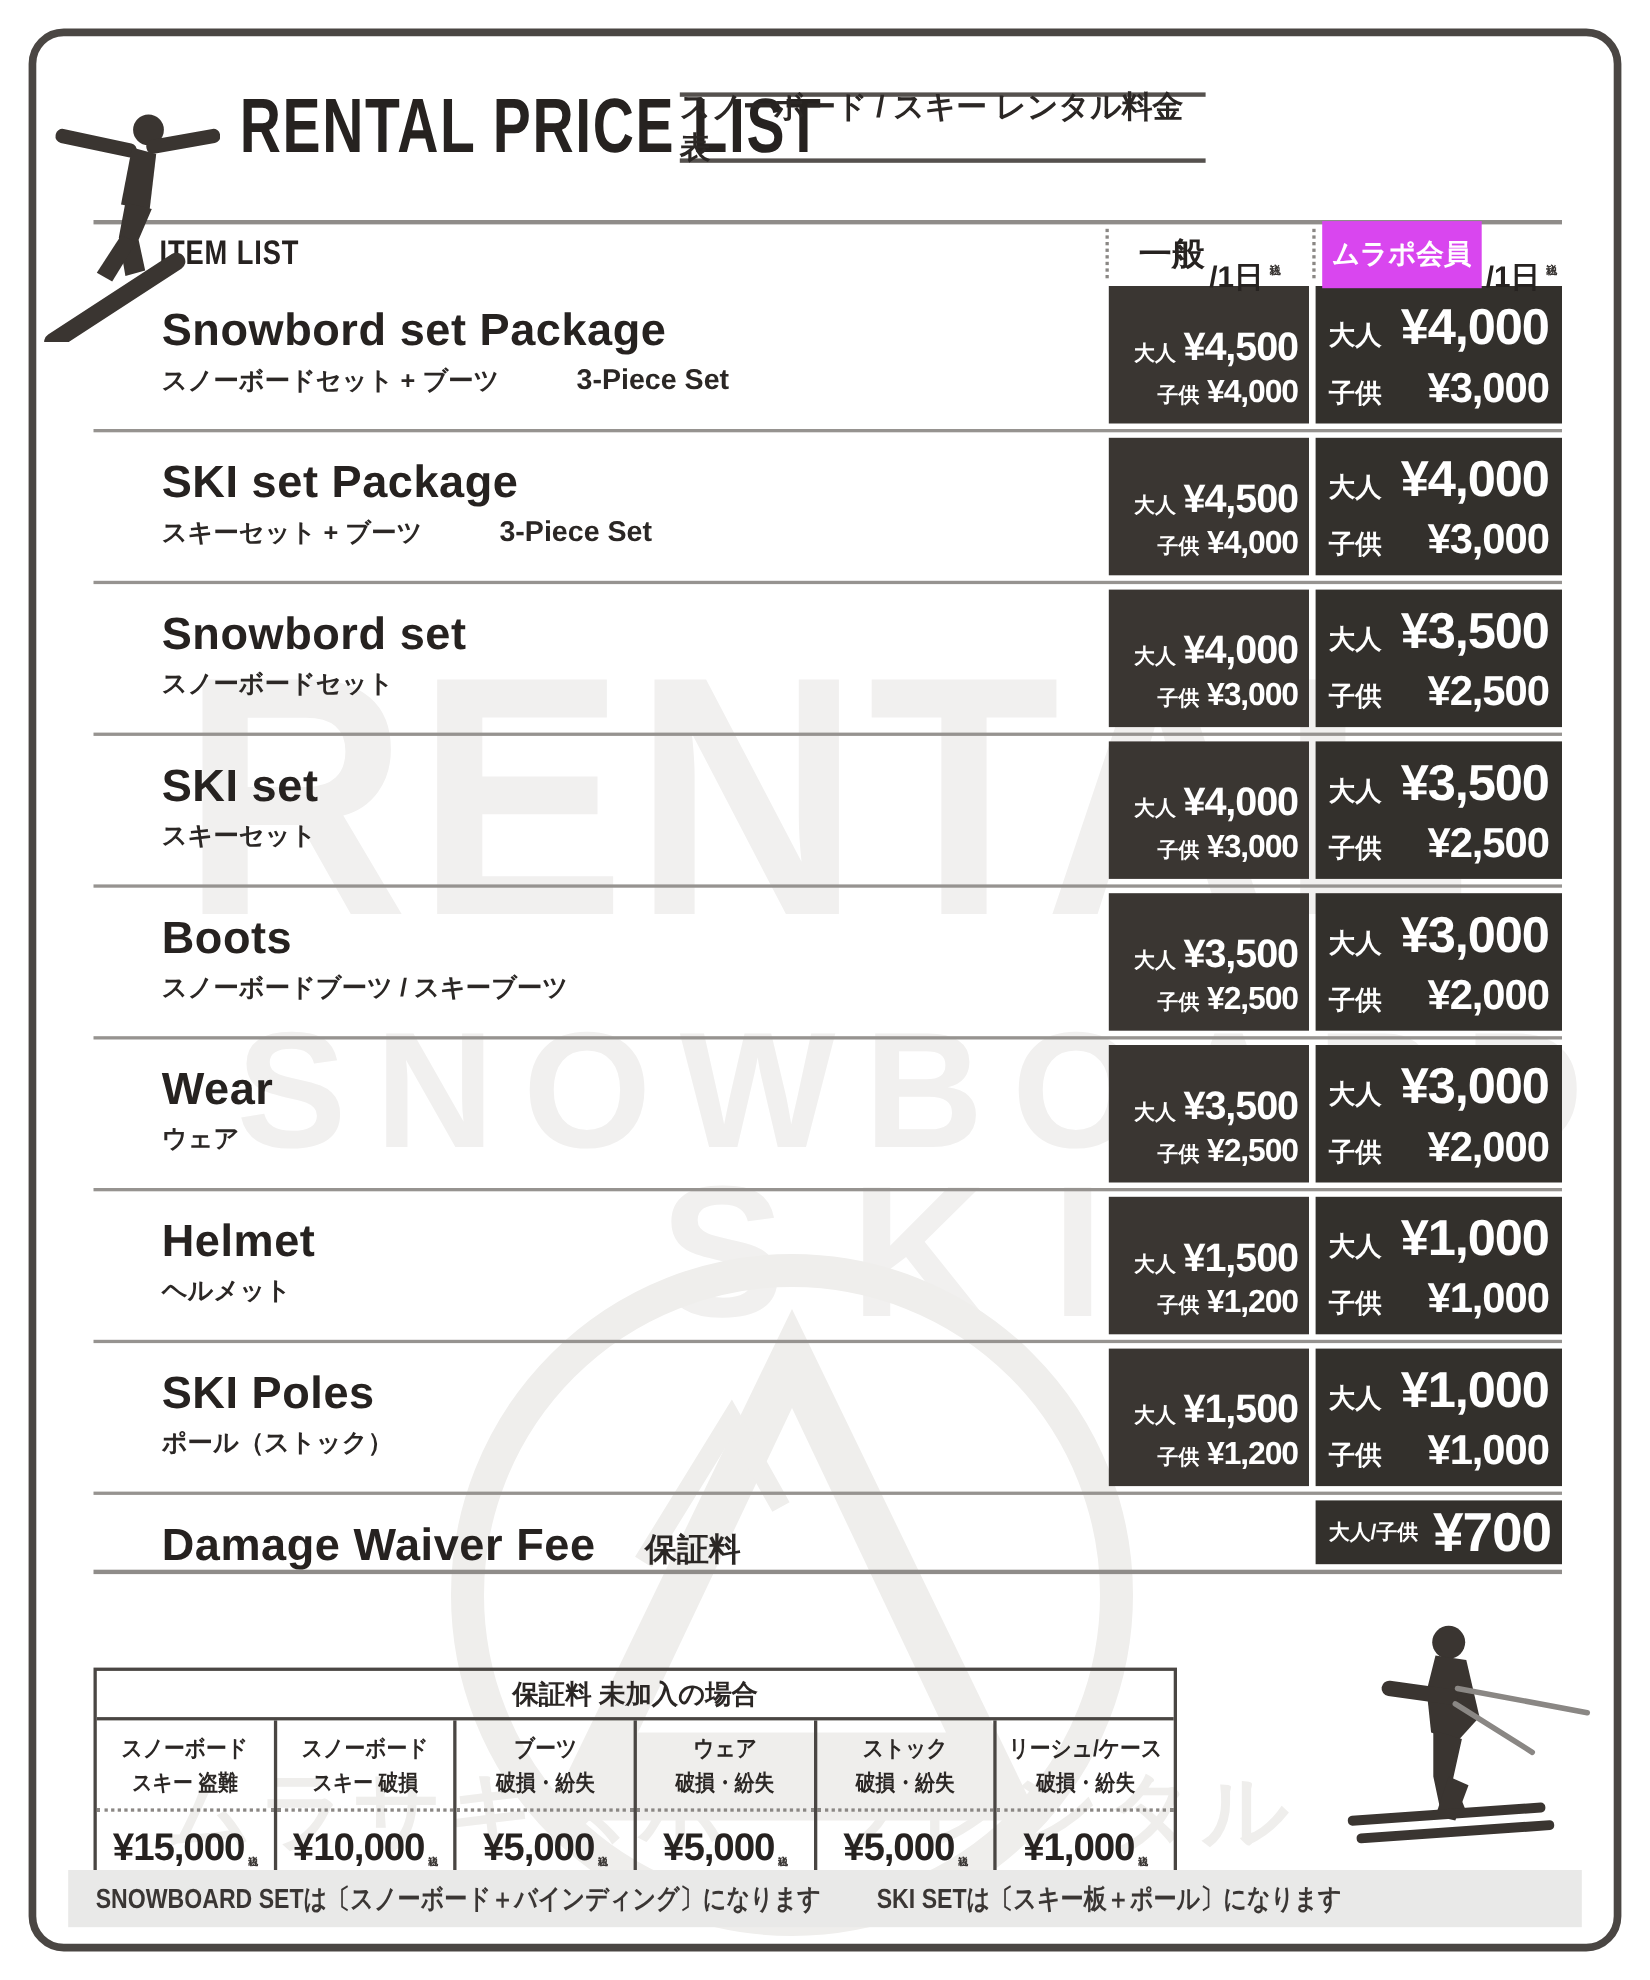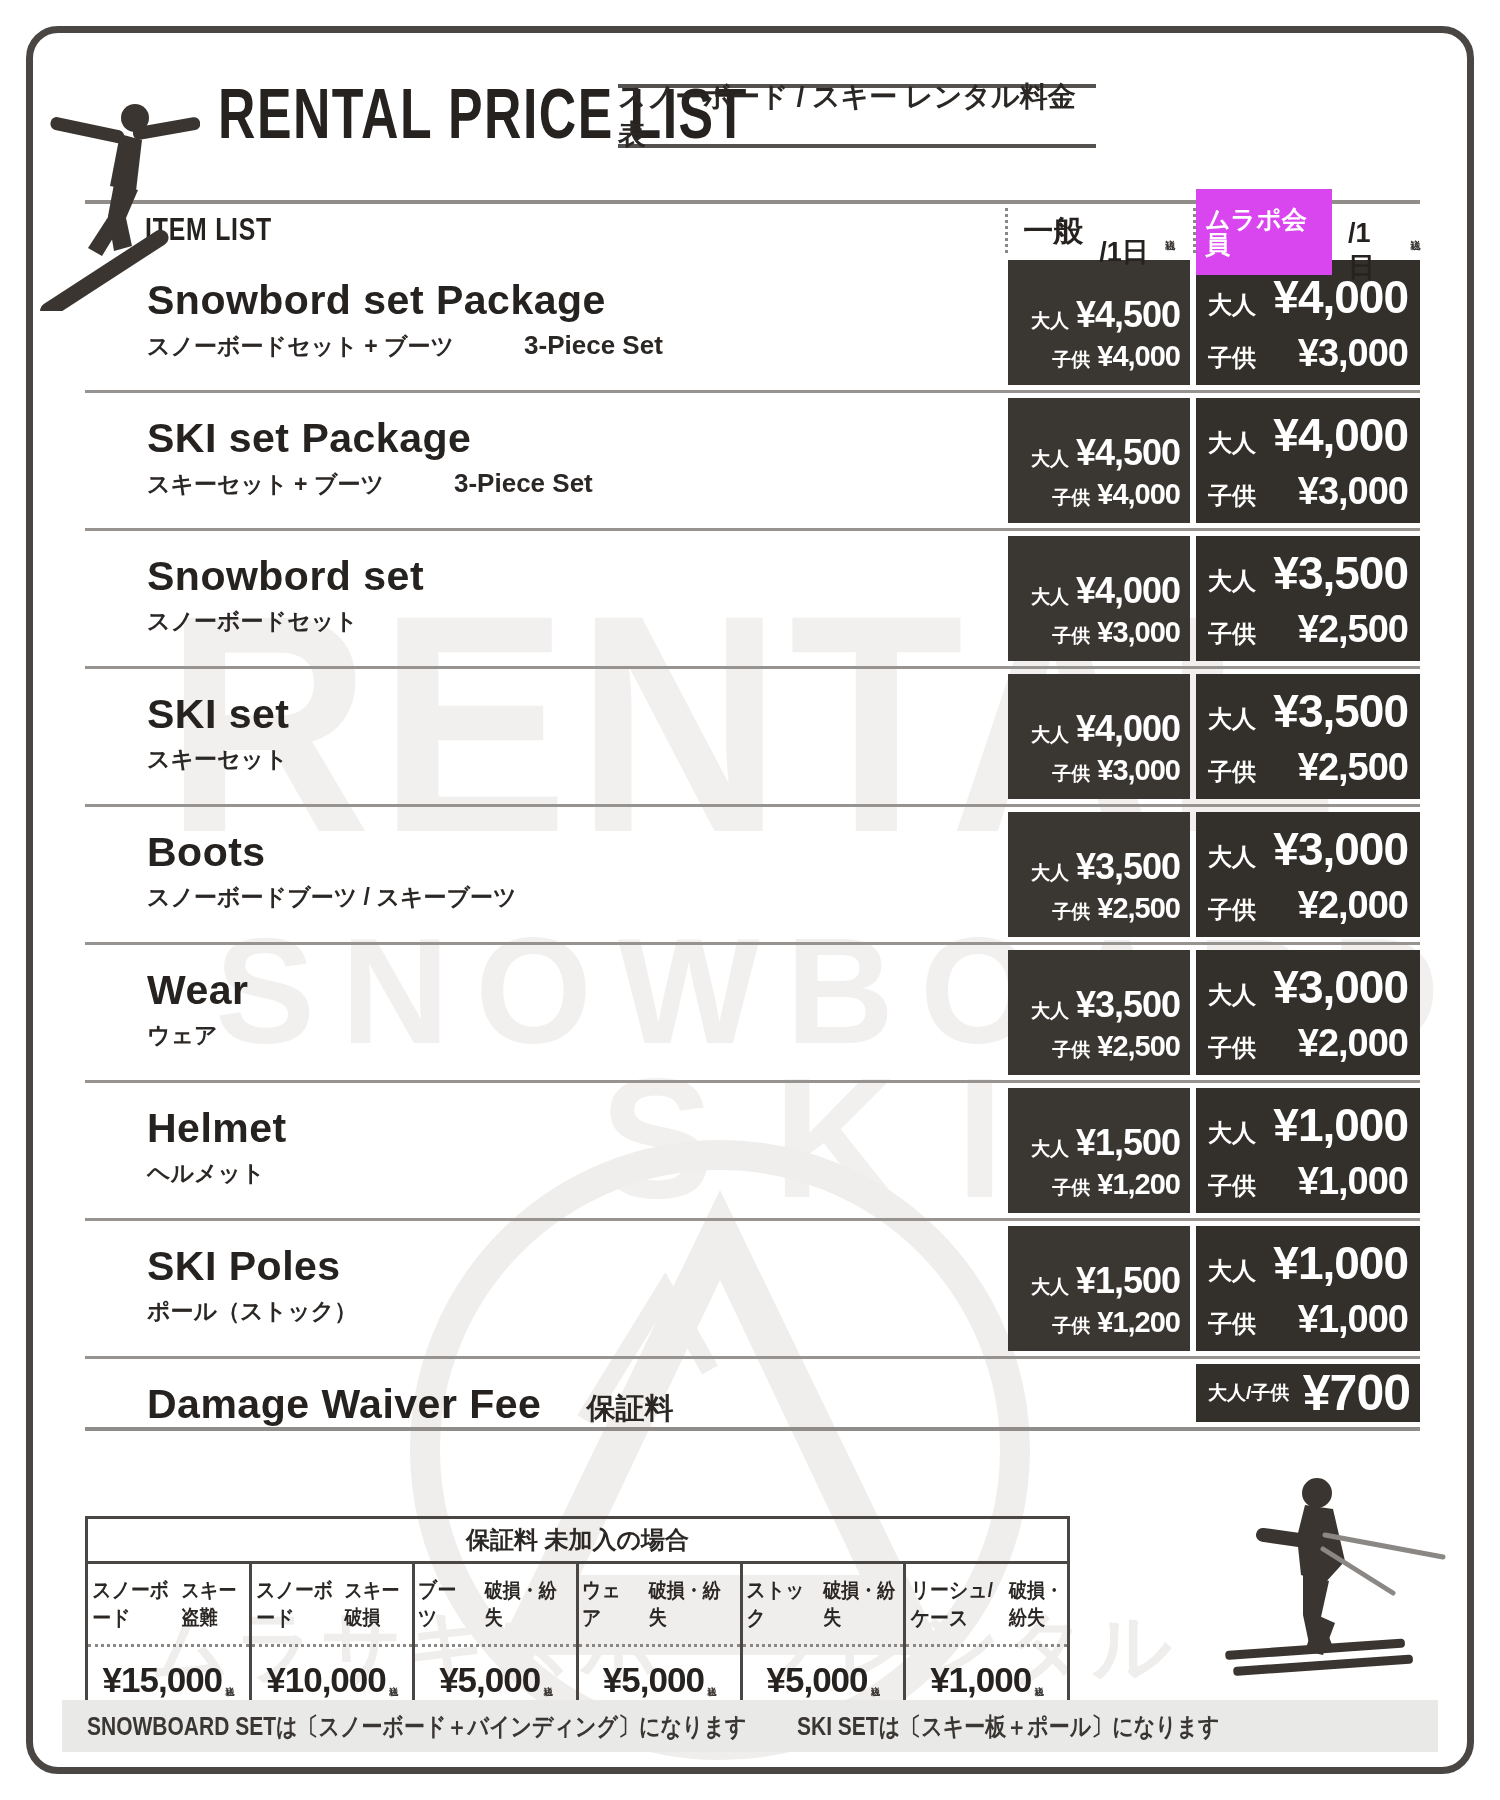--- a/index.html
+++ b/index.html
@@ -22,21 +22,21 @@
   .subtitle-box{position:absolute;left:618px;top:84px;width:478px;height:56px;z-index:2;
                 border-top:4px solid #55514e;border-bottom:4px solid #55514e;
                 display:flex;align-items:center;justify-content:center;font-size:28px;font-weight:700;color:#2b2725;}
 
   
   .table{position:absolute;left:85px;top:200px;width:1335px;z-index:1;}
   .thead{position:relative;height:55px;border-top:4px solid #8f8c89;display:flex;align-items:center;box-sizing:border-box;}
   .itemlist{margin-left:60px;font-size:31px;font-weight:800;transform:scaleX(.8);transform-origin:left;letter-spacing:1px;color:#262220;}
   .dotsep{position:absolute;top:4px;bottom:2px;border-left:3px dotted #8a8784;}
   .dot1{left:920px;} .dot2{left:1108px;}
-  .hgroup{position:absolute;top:0;height:55px;display:flex;align-items:center;justify-content:center;gap:16px;}
+  .hgroup{position:absolute;top:0;height:55px;display:flex;align-items:center;justify-content:center;gap:4px;}
   .hg-general{left:923px;width:182px;} .hg-member{left:1111px;width:224px;}
   .hlabel{font-size:30px;font-weight:800;color:#262220;}
   .hday{font-size:27px;font-weight:800;color:#262220;margin-top:40px;}
   .badge{background:#d946ef;color:#fff;font-size:25px;font-weight:800;padding:18px 9px;line-height:1;}
   .tax-v{writing-mode:vertical-rl;font-size:10px;font-weight:700;color:#3a3634;line-height:1;letter-spacing:0;}
 
   .row{display:flex;height:138px;border-bottom:3px solid #969390;box-sizing:border-box;}
   .cell-item{width:923px;box-sizing:border-box;padding:22px 0 0 62px;}
   .name-en{font-size:41px;font-weight:800;color:#262220;letter-spacing:.5px;}
   .jp-line{margin-top:6px;display:flex;align-items:baseline;}
@@ -63,21 +63,21 @@
   .lab-w{font-size:19px;font-weight:700;}
   .pr-w{font-size:50px;font-weight:800;letter-spacing:-1px;}
 
   
   .penalty{position:absolute;left:85px;top:1516px;width:985px;z-index:1;border:3px solid #4a4643;box-sizing:border-box;}
   .penalty-title{height:42px;border-bottom:3px solid #4a4643;display:flex;align-items:center;justify-content:center;
                  font-size:24px;font-weight:800;color:#2b2725;}
   .penalty-cols{display:flex;}
   .pcol{flex:1;border-left:3px solid #4a4643;box-sizing:border-box;display:flex;flex-direction:column;}
   .pcol:first-child{border-left:none;}
-  .pname{height:80px;display:flex;flex-direction:row;align-items:center;justify-content:center;gap:4px;
+  .pname{height:80px;display:flex;flex-direction:column;align-items:center;justify-content:center;gap:4px;
          border-bottom:3px dotted #8a8784;}
   .pn1{font-size:21px;font-weight:800;transform:scaleX(.9);}
   .pn2{font-size:20px;font-weight:800;transform:scaleX(.9);}
   .pprice{height:66px;display:flex;align-items:center;justify-content:center;gap:3px;}
   .pv{font-size:35px;font-weight:800;letter-spacing:-1px;color:#262220;}
   .pprice .tax-v{color:#3a3634;font-size:9px;}
 
   .skier-icon{position:absolute;left:1205px;top:1465px;z-index:1;}
 
   

